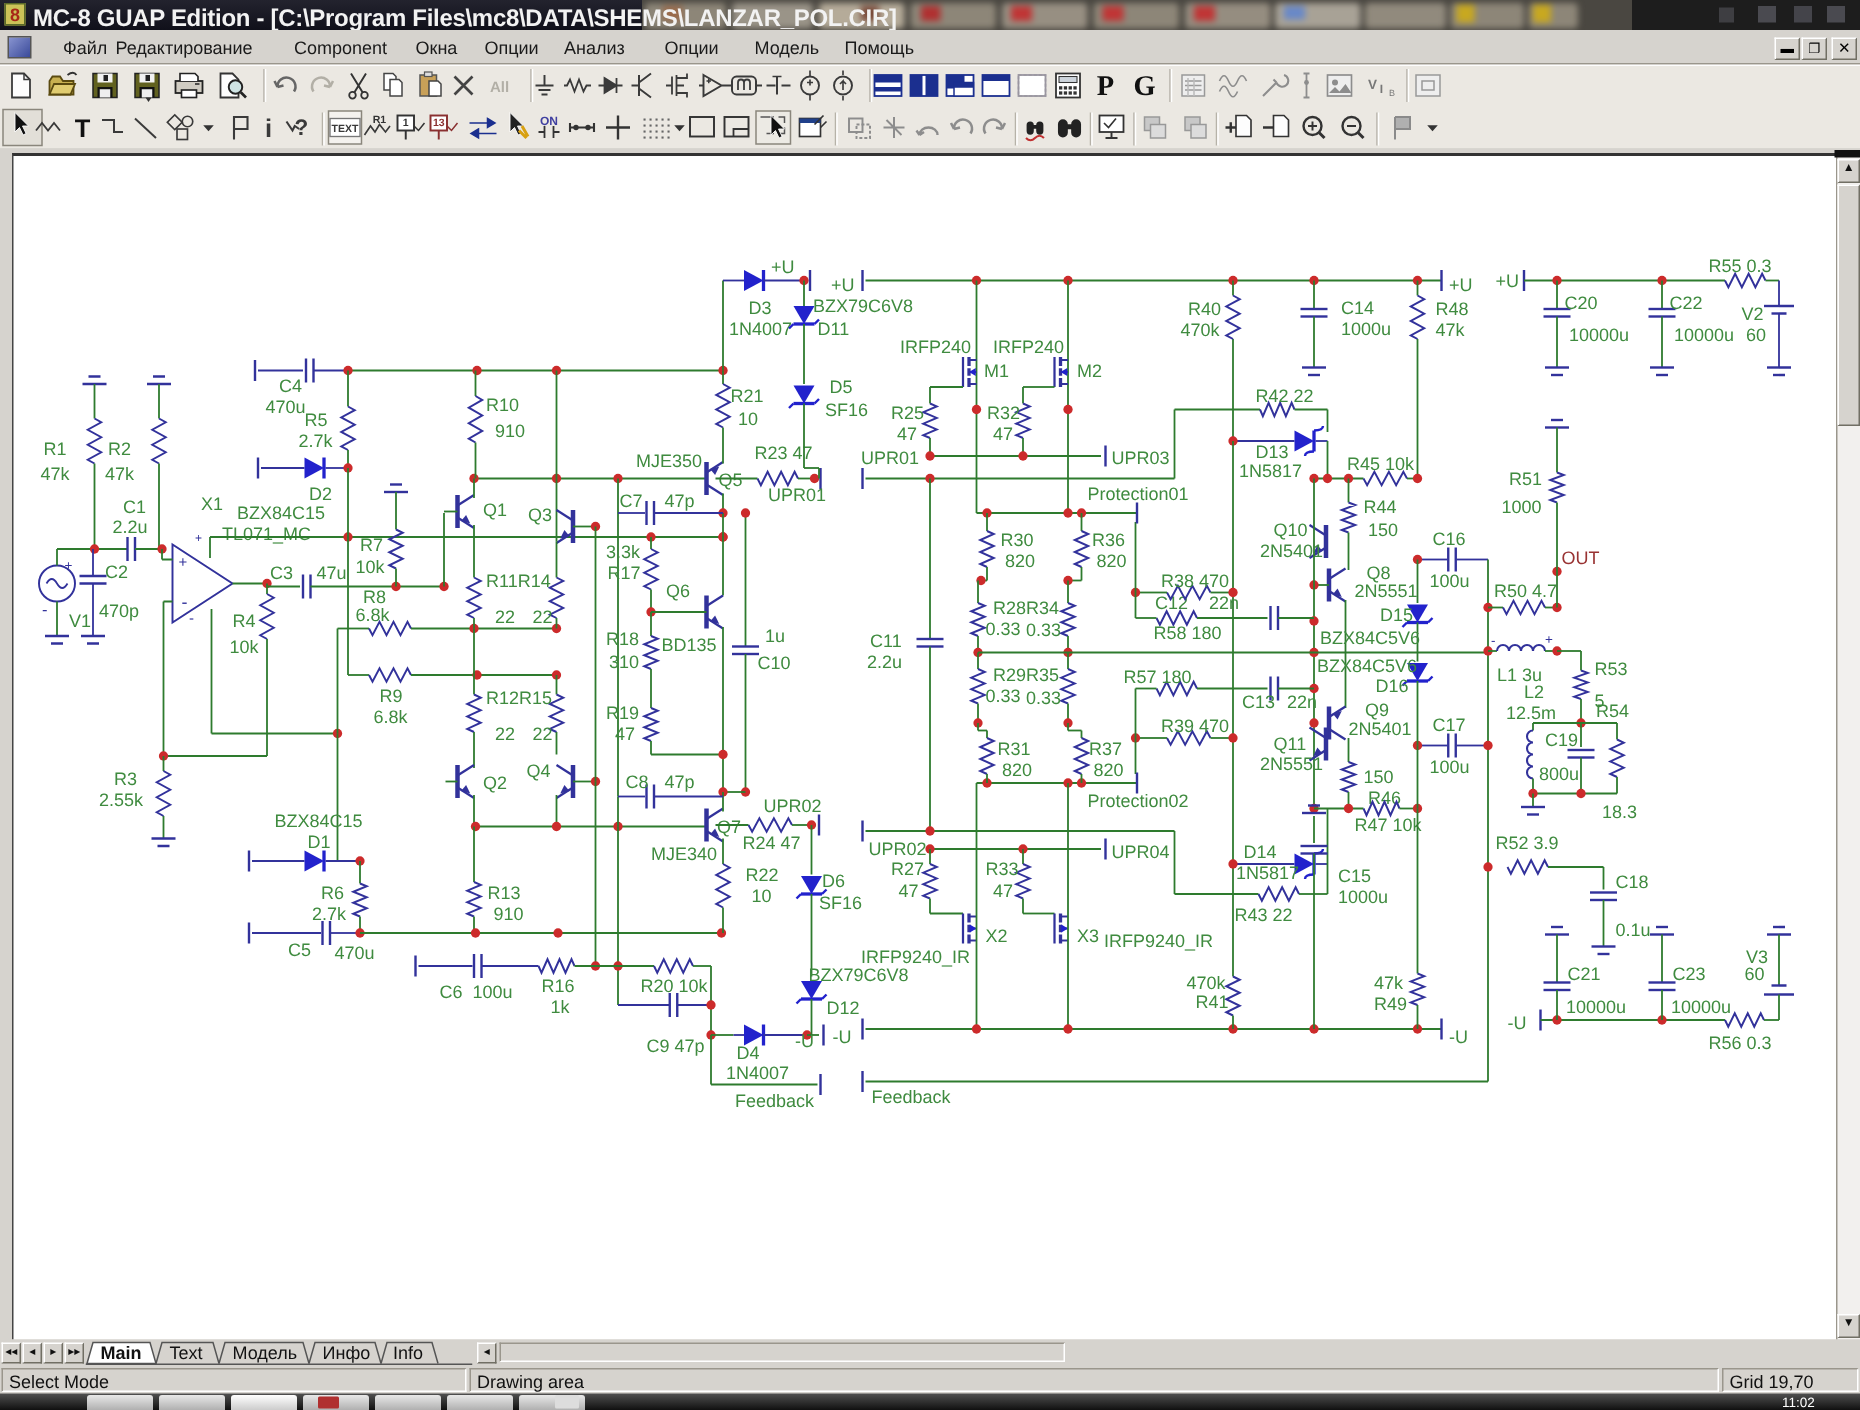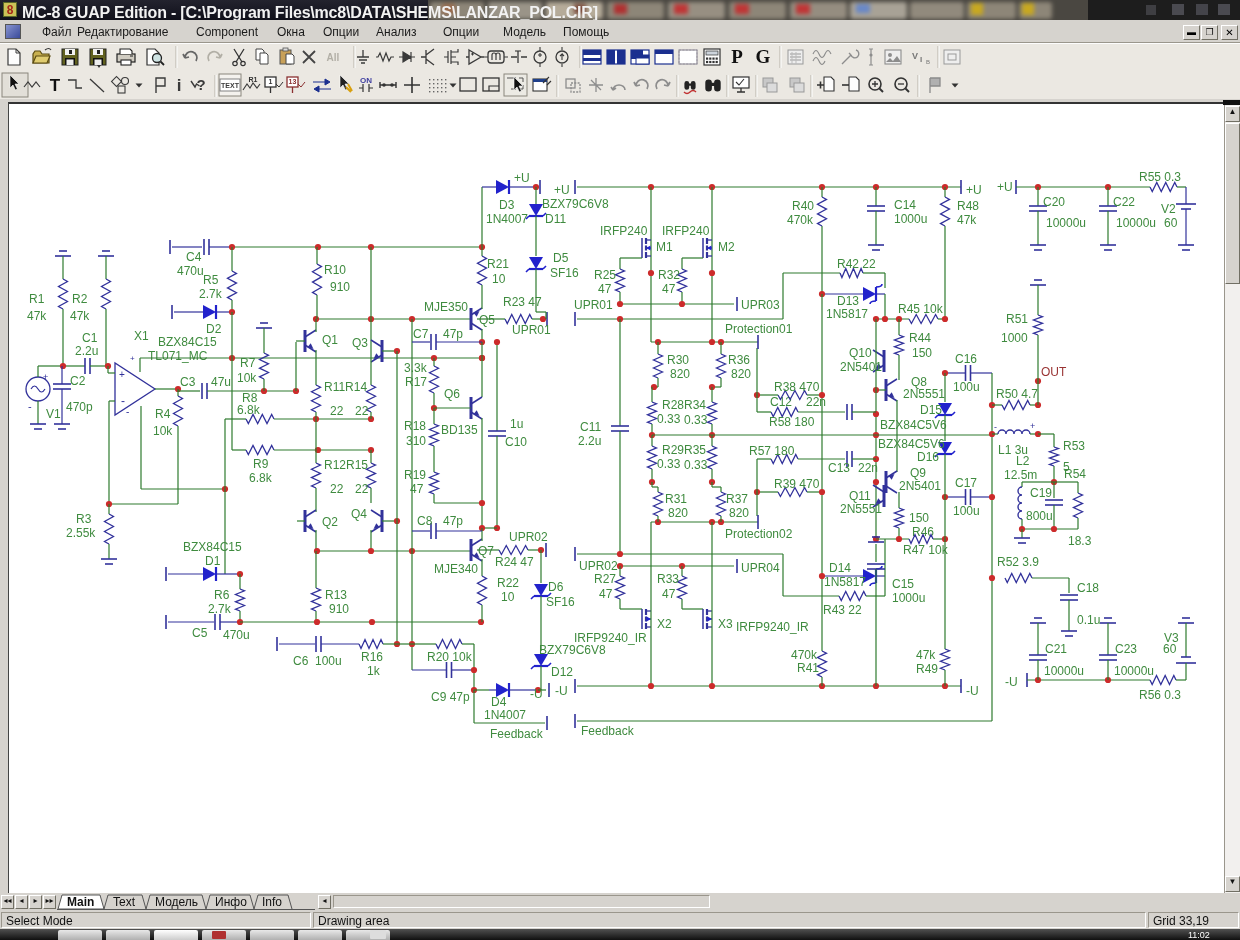--- a/index.html
+++ b/index.html
@@ -1232,21 +1232,21 @@
    <text x="158" y="13" font-size="12" fill="#111" font-family="Liberation Sans,sans-serif">Инфо</text>
    <text x="205" y="13" font-size="12" fill="#111" font-family="Liberation Sans,sans-serif">Info</text>
   </svg>
  </div>
  <div class="sbtn" style="left:318px;top:2px;width:13px;height:14px;">◂</div>
  <div style="position:absolute;left:333px;top:2px;width:377px;height:13px;border:1px solid;border-color:#9a968c #fff #fff #9a968c;"></div>
 </div>
 <div class="statusbar">
  <div class="panel" style="left:313px;width:833px;">Drawing area</div>
  <div class="panel" style="left:1px;width:310px;">Select Mode</div>
- <div class="panel" style="left:1148px;width:91px;">Grid 33,19</div>
+ <div class="panel" style="left:1148px;width:91px;">Grid 19,70</div>
 </div>
 <div style="position:absolute;left:0;top:929px;width:1240px;height:11px;background:linear-gradient(#505050,#101010);"></div>
 <div class="tbtn" style="left:58px;width:44px;"></div>
 <div class="tbtn" style="left:106px;width:44px;"></div>
 <div class="tbtn" style="left:154px;width:44px;background:linear-gradient(#fff,#ccc);"></div>
 <div class="tbtn" style="left:202px;width:44px;"></div>
 <div style="position:absolute;left:212px;top:931px;width:14px;height:8px;background:#b03030;border-radius:1px;"></div>
 <div class="tbtn" style="left:250px;width:44px;"></div>
 <div class="tbtn" style="left:298px;width:44px;"></div>
 <div class="tbtn" style="left:346px;width:44px;"></div>

